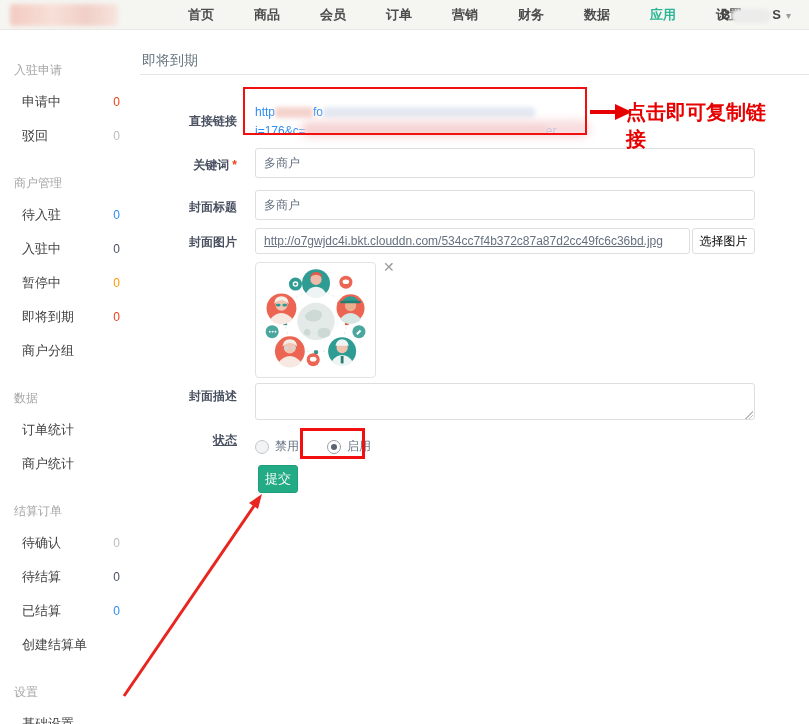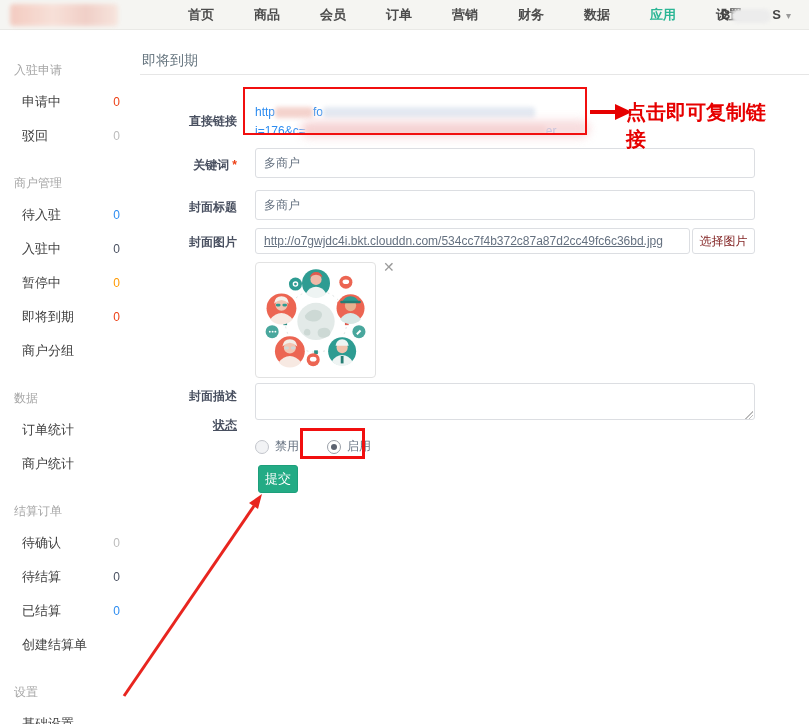--- a/index.html
+++ b/index.html
@@ -53,21 +53,21 @@
               filter:blur(2px); }
   .chip-pink { background:#f4d3cd; }
   .chip-blue { background:#e3e9f2; }
   .pink-smear { position:absolute; left:160px; top:80px; width:290px; height:18px;
                 background:#f6d4d6; border-radius:9px; filter:blur(4px); opacity:.8; }
 
   
   .img-input { width:435px !important;text-decoration:underline; }
   .choose-btn { position:absolute; left:552px; width:63px; height:26px;
                 border:1px solid #dcdee2; border-radius:3px; background:#fff;
-                font-size:12px; color:#7f1d1d; cursor:pointer;
+                font-size:12px; color:#000000; cursor:pointer;
                 font-family:"Liberation Sans","DejaVu Sans",sans-serif; }
 
   .preview-box { position:absolute; left:115px; top:222px; width:121px; height:116px;
                  border:1px solid #e2e2e2; border-radius:4px; background:#fff;
                  display:flex; align-items:center; justify-content:center; }
   .close-x { position:absolute; left:243px; top:220px; font-size:14px; color:#9b9b9b;
              cursor:pointer; line-height:14px; }
 
   textarea.desc { position:absolute; left:115px; top:343px; width:500px; height:37px;
                   border:1px solid #dcdee2; border-radius:3px; resize:none;
@@ -269,21 +269,21 @@
         <circle cx="57" cy="99" r="7" fill="#ec6552"></circle>
           <ellipse cx="57" cy="98.5" rx="3.5" ry="2.5" fill="#fff"></ellipse>
       </svg>
     </div>
     <div class="close-x">✕</div>
 
     <div class="form-label" style="top:348px;">封面描述</div>
     <textarea class="desc" style=""></textarea>
     <div class="resize-grip"></div>
 
-    <div class="form-label" style="top:377px;text-decoration:underline;">状态</div>
+    <div class="form-label" style="top:392px;text-decoration:underline;">状态</div>
     <div class="radio-row">
       <div class="radio">
         <span class="radio-circle"></span>
         <span>禁用</span>
       </div>
       <div class="radio checked">
         <span class="radio-circle"></span>
         <span>启用</span>
       </div>
     </div>

